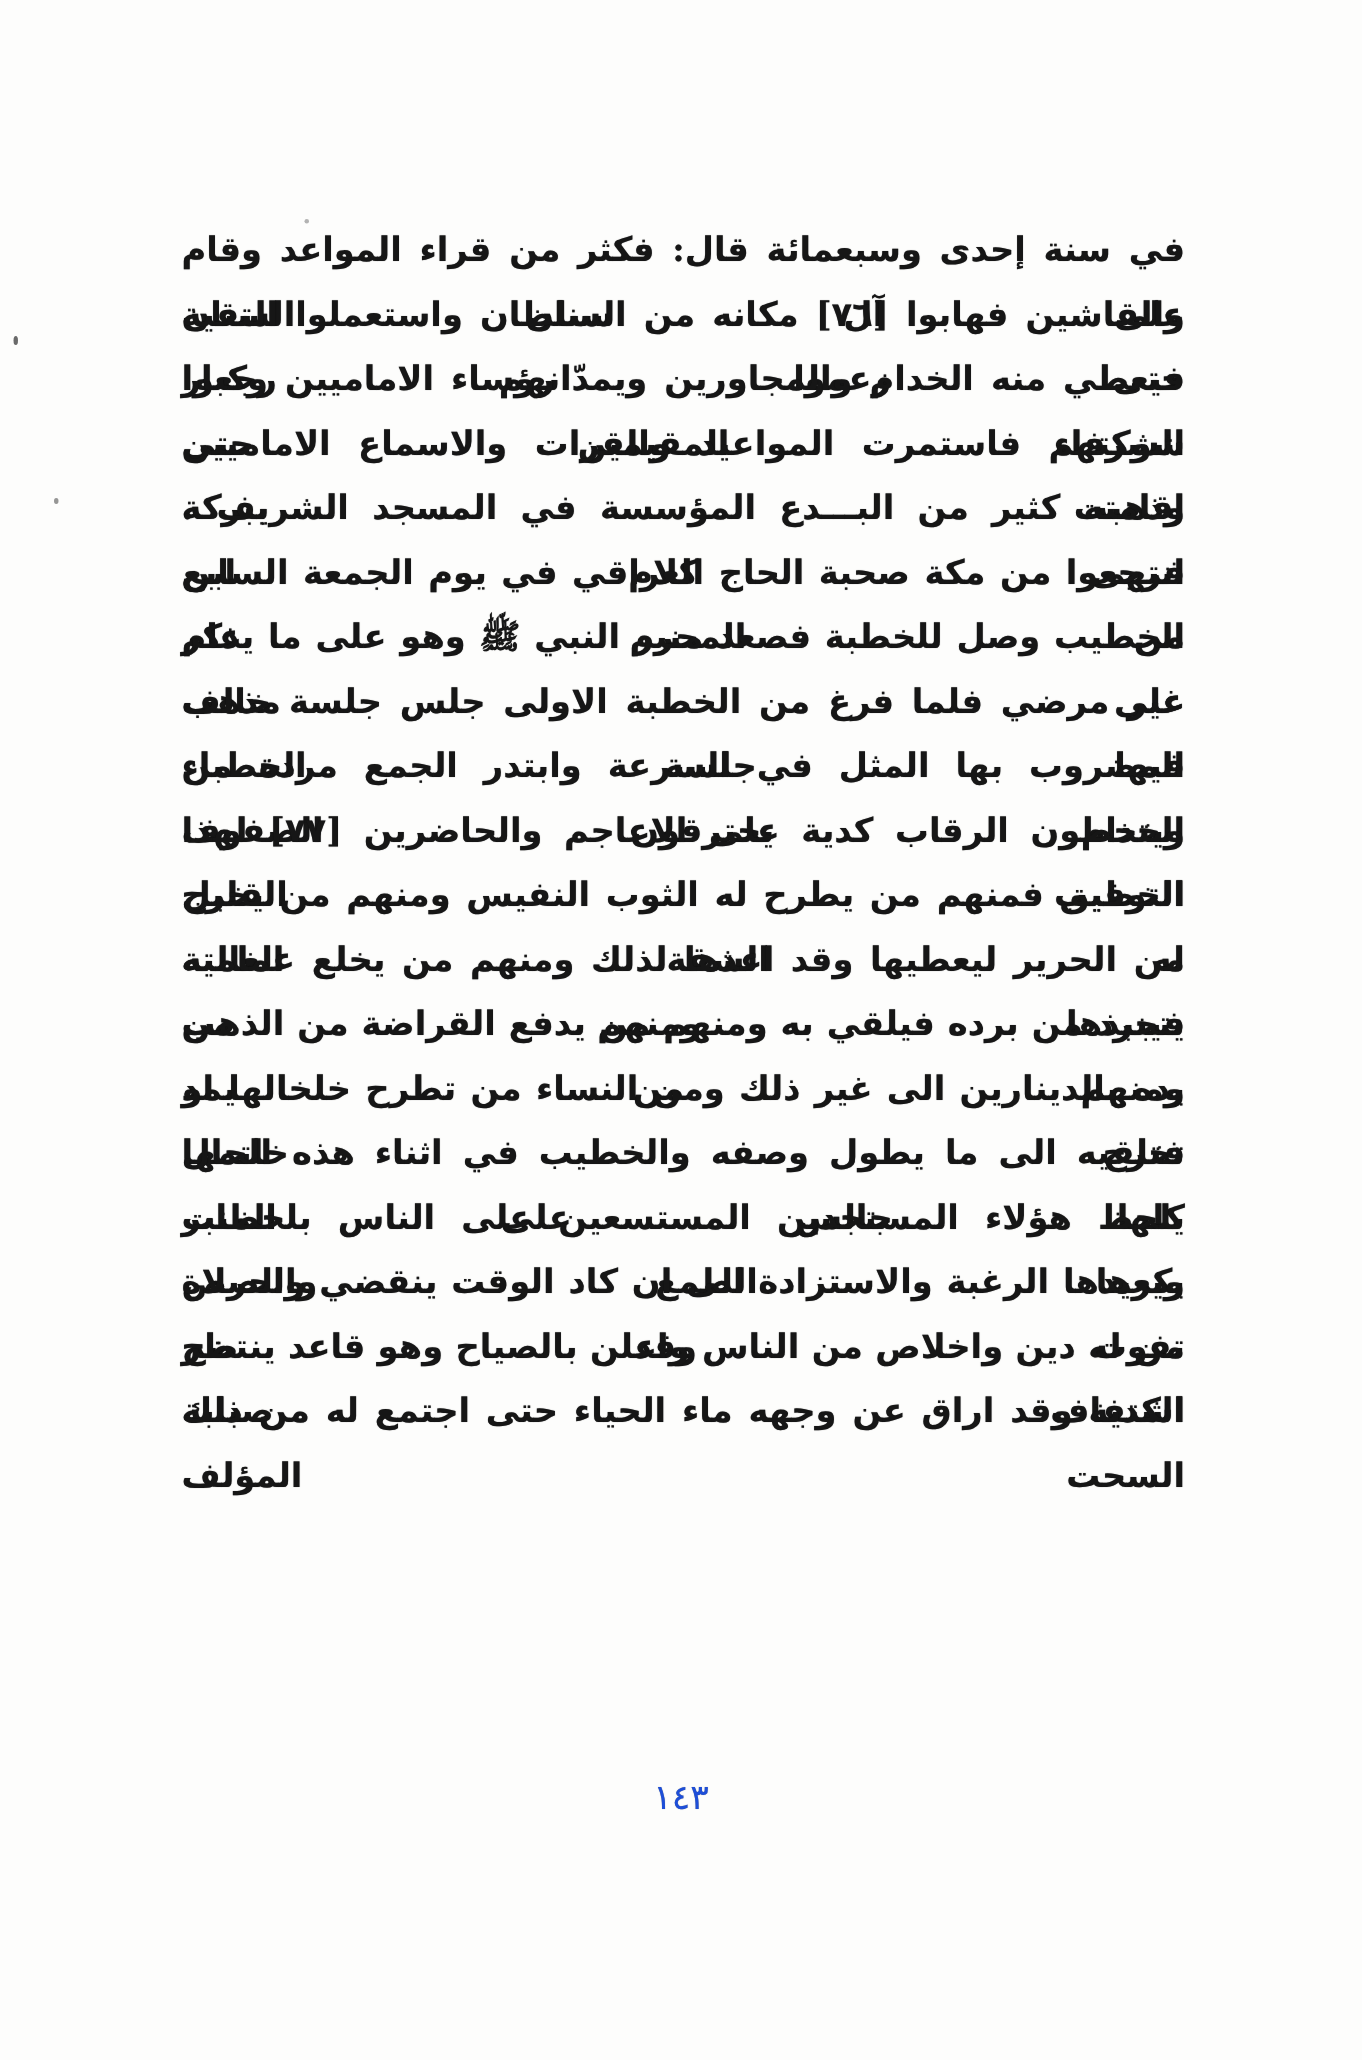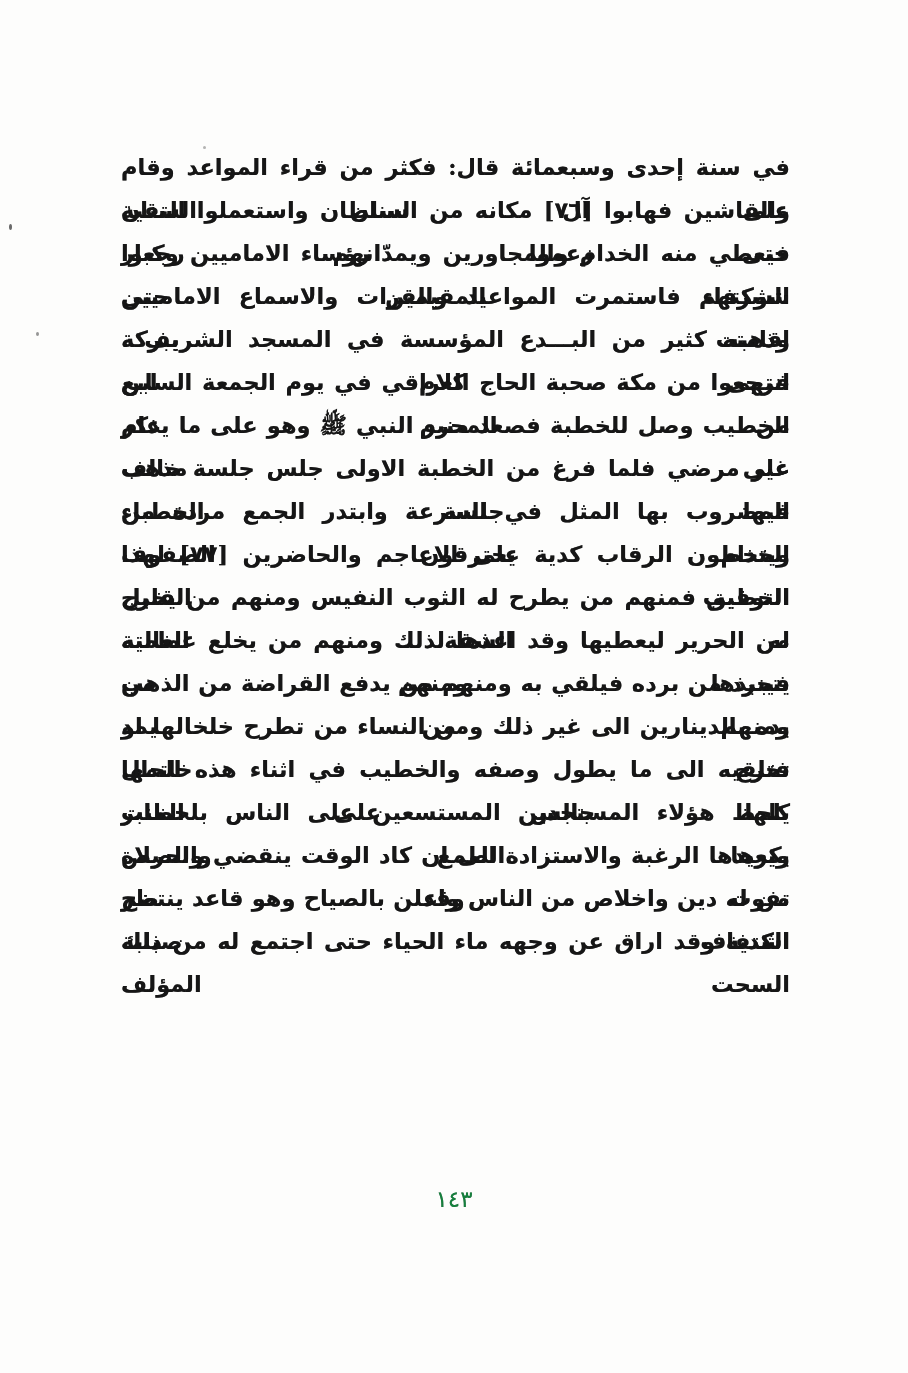--- a/index.html
+++ b/index.html
@@ -38,21 +38,21 @@
     font-weight: bold;
   }
   .page-number {
     position: absolute;
     top: 1186px;
     left: 0;
     width: 100%;
     text-align: center;
     font-size: 23px;
     direction: rtl;
-    color: #15803d;
+    color: #1d4ed8;
     text-shadow: 0 0 0.5px rgba(10,10,10,0.5);
   }
   .speck {
     position: absolute;
     background: #6a6a6a;
     border-radius: 50%;
   }
   .speck-1 { left: 9px;  top: 224px; width: 3px; height: 6px; }
   .speck-2 { left: 36px; top: 332px; width: 3px; height: 4px; opacity: .7; }
   .speck-3 { left: 203px; top: 146px; width: 3px; height: 3px; opacity: .5; }

